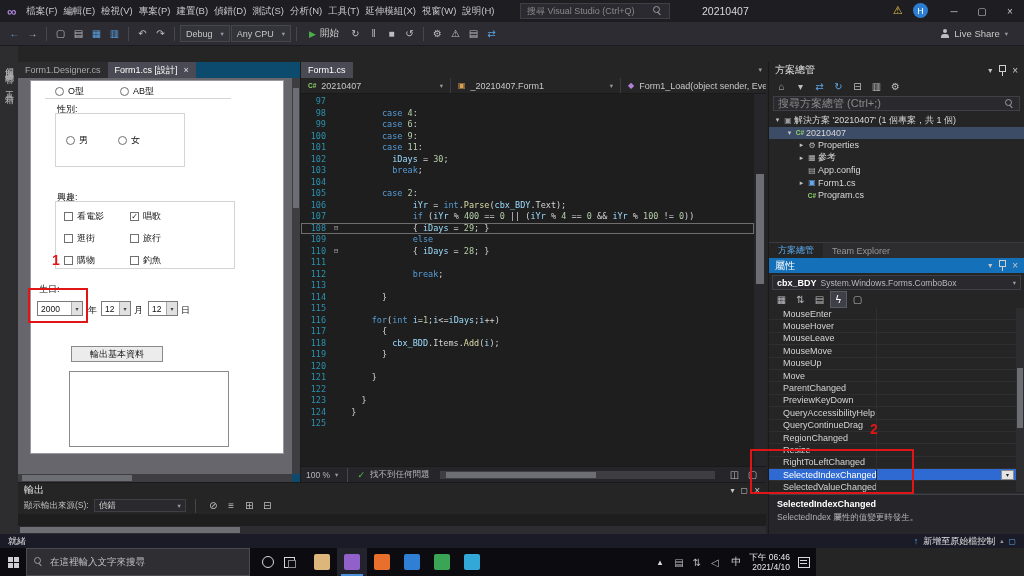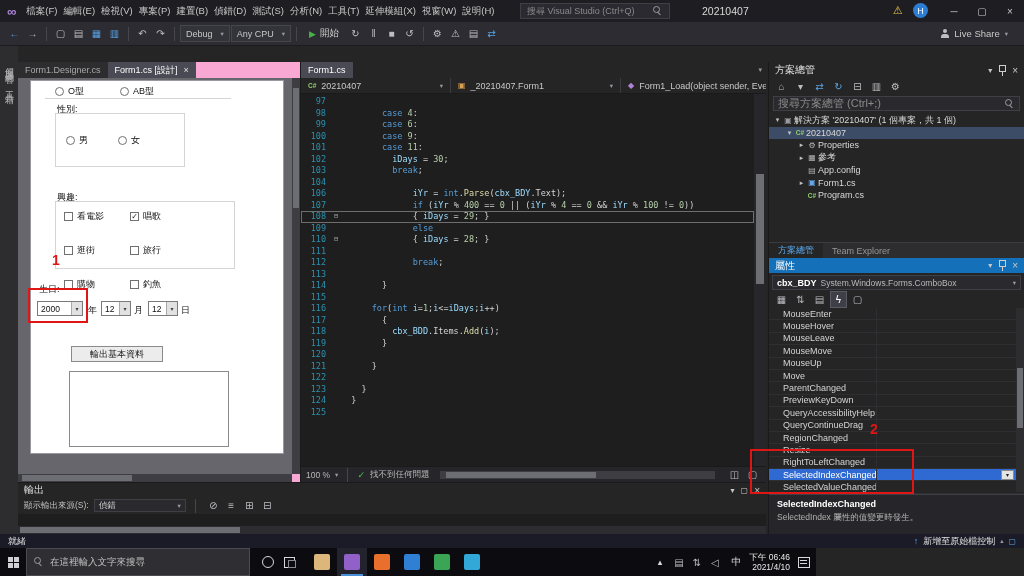--- a/index.html
+++ b/index.html
@@ -44,32 +44,32 @@
 .vtab{writing-mode:vertical-rl;color:#b0b0b0;font-size:9px;display:block;margin:14px auto 0 auto;letter-spacing:2px;text-align:center}
 
 
 .pane-tabs{position:absolute;top:0;left:0;right:0;height:16px;display:flex;font-size:9px;align-items:stretch}
 .tab{display:flex;align-items:center;gap:6px;padding:0 7px;background:#2d2d30;color:#a8a8a8;white-space:nowrap}
 .tab.active{background:#4a4a54;color:#fff}
 .tab .x{font-size:9px;color:#e0e0e0}
 .tabstrip-end{margin-left:auto;display:flex;align-items:center;padding-right:4px;color:#9a9aa0;font-size:7px}
 
 
-#designer-pane{position:absolute;left:18px;top:62px;width:282px;height:420px;background:#f9a8d4}
+#designer-pane{position:absolute;left:18px;top:62px;width:282px;height:420px;background:#0c4a6e}
 #designer-surface{position:absolute;left:0;top:16px;right:0;bottom:8px;background:#66666c;overflow:hidden}
 #form1{position:absolute;left:12px;top:2px;width:254px;height:374px;background:#fff;border:1px solid #98989e;color:#111}
 .form-label{position:absolute;font-size:9px;color:#111;white-space:nowrap}
 .grp{position:absolute;border:1px solid #d4d4d4}
 .radio-item{display:flex;align-items:center;gap:4px;font-size:9px;color:#111}
 .rdo{width:9px;height:9px;border:1px solid #707070;border-radius:50%;background:#fff;flex:none}
 .rlabel{white-space:nowrap}
 #blood-row{position:absolute;left:24px;top:4px;display:flex;gap:36px}
 #blood-line{position:absolute;left:14px;top:17px;width:186px;border-bottom:1px solid #d4d4d4}
 #gender-radios{position:absolute;left:10px;top:20px;display:flex;gap:30px}
-#interests{position:absolute;left:8px;top:8px;display:grid;grid-template-columns:66px 66px;row-gap:21px}
+#interests{position:absolute;left:8px;top:8px;display:grid;grid-template-columns:66px 66px;row-gap:9px}
 .chk-item{display:flex;align-items:center;gap:4px;font-size:9px;color:#111}
 .chkbox{width:9px;height:9px;border:1px solid #707070;background:#fff;font-size:8px;line-height:8px;text-align:center;color:#1a1a1a;flex:none}
 .ctl-combo{position:absolute;background:#fff;border:1px solid #7a7a7a;display:flex;align-items:center;font-size:8.5px;color:#111;padding-left:3px;height:15px}
 .cda{margin-left:auto;width:11px;align-self:stretch;background:#e1e1e1;border-left:1px solid #aaa;display:flex;align-items:center;justify-content:center;font-size:6px;color:#444}
 .ctl-btn{position:absolute;background:#ececec;border:1px solid #8a8a8a;display:flex;align-items:center;justify-content:center;font-size:9px;color:#111}
 .ctl-text{position:absolute;background:#fff;border:1px solid #8a8a8a}
 .sb-track{position:absolute;background:#3e3e42}
 .sb-thumb{position:absolute;background:#6d6d74}
 
 
@@ -418,20 +418,25 @@
             <span class="ln">103</span>
             <span class="fold"></span>
             <span class="code">          <span class="tk-k">break</span><span class="tk-p">;</span></span>
           </div>
           <div class="cl">
             <span class="ln">104</span>
             <span class="fold"></span>
             <span class="code"></span>
           </div>
           <div class="cl">
+            <span class="ln">105</span>
+            <span class="fold"></span>
+            <span class="code">        <span class="tk-k">case </span><span class="tk-n">2</span><span class="tk-p">:</span></span>
+          </div>
+          <div class="cl">
             <span class="ln">106</span>
             <span class="fold"></span>
             <span class="code">              <span class="tk-v">iYr</span><span class="tk-p"> = </span><span class="tk-k">int</span><span class="tk-p">.</span><span class="tk-m">Parse</span><span class="tk-p">(</span><span class="tk-v">cbx_BDY</span><span class="tk-p">.Text);</span></span>
           </div>
           <div class="cl">
             <span class="ln">107</span>
             <span class="fold"></span>
             <span class="code">              <span class="tk-k">if</span><span class="tk-p"> (</span><span class="tk-v">iYr</span><span class="tk-p"> % </span><span class="tk-n">400</span><span class="tk-p"> == </span><span class="tk-n">0</span><span class="tk-p"> || (</span><span class="tk-v">iYr</span><span class="tk-p"> % </span><span class="tk-n">4</span><span class="tk-p"> == </span><span class="tk-n">0</span><span class="tk-p"> &amp;&amp; </span><span class="tk-v">iYr</span><span class="tk-p"> % </span><span class="tk-n">100</span><span class="tk-p"> != </span><span class="tk-n">0</span><span class="tk-p">))</span></span>
           </div>
           <div class="cl cur">

